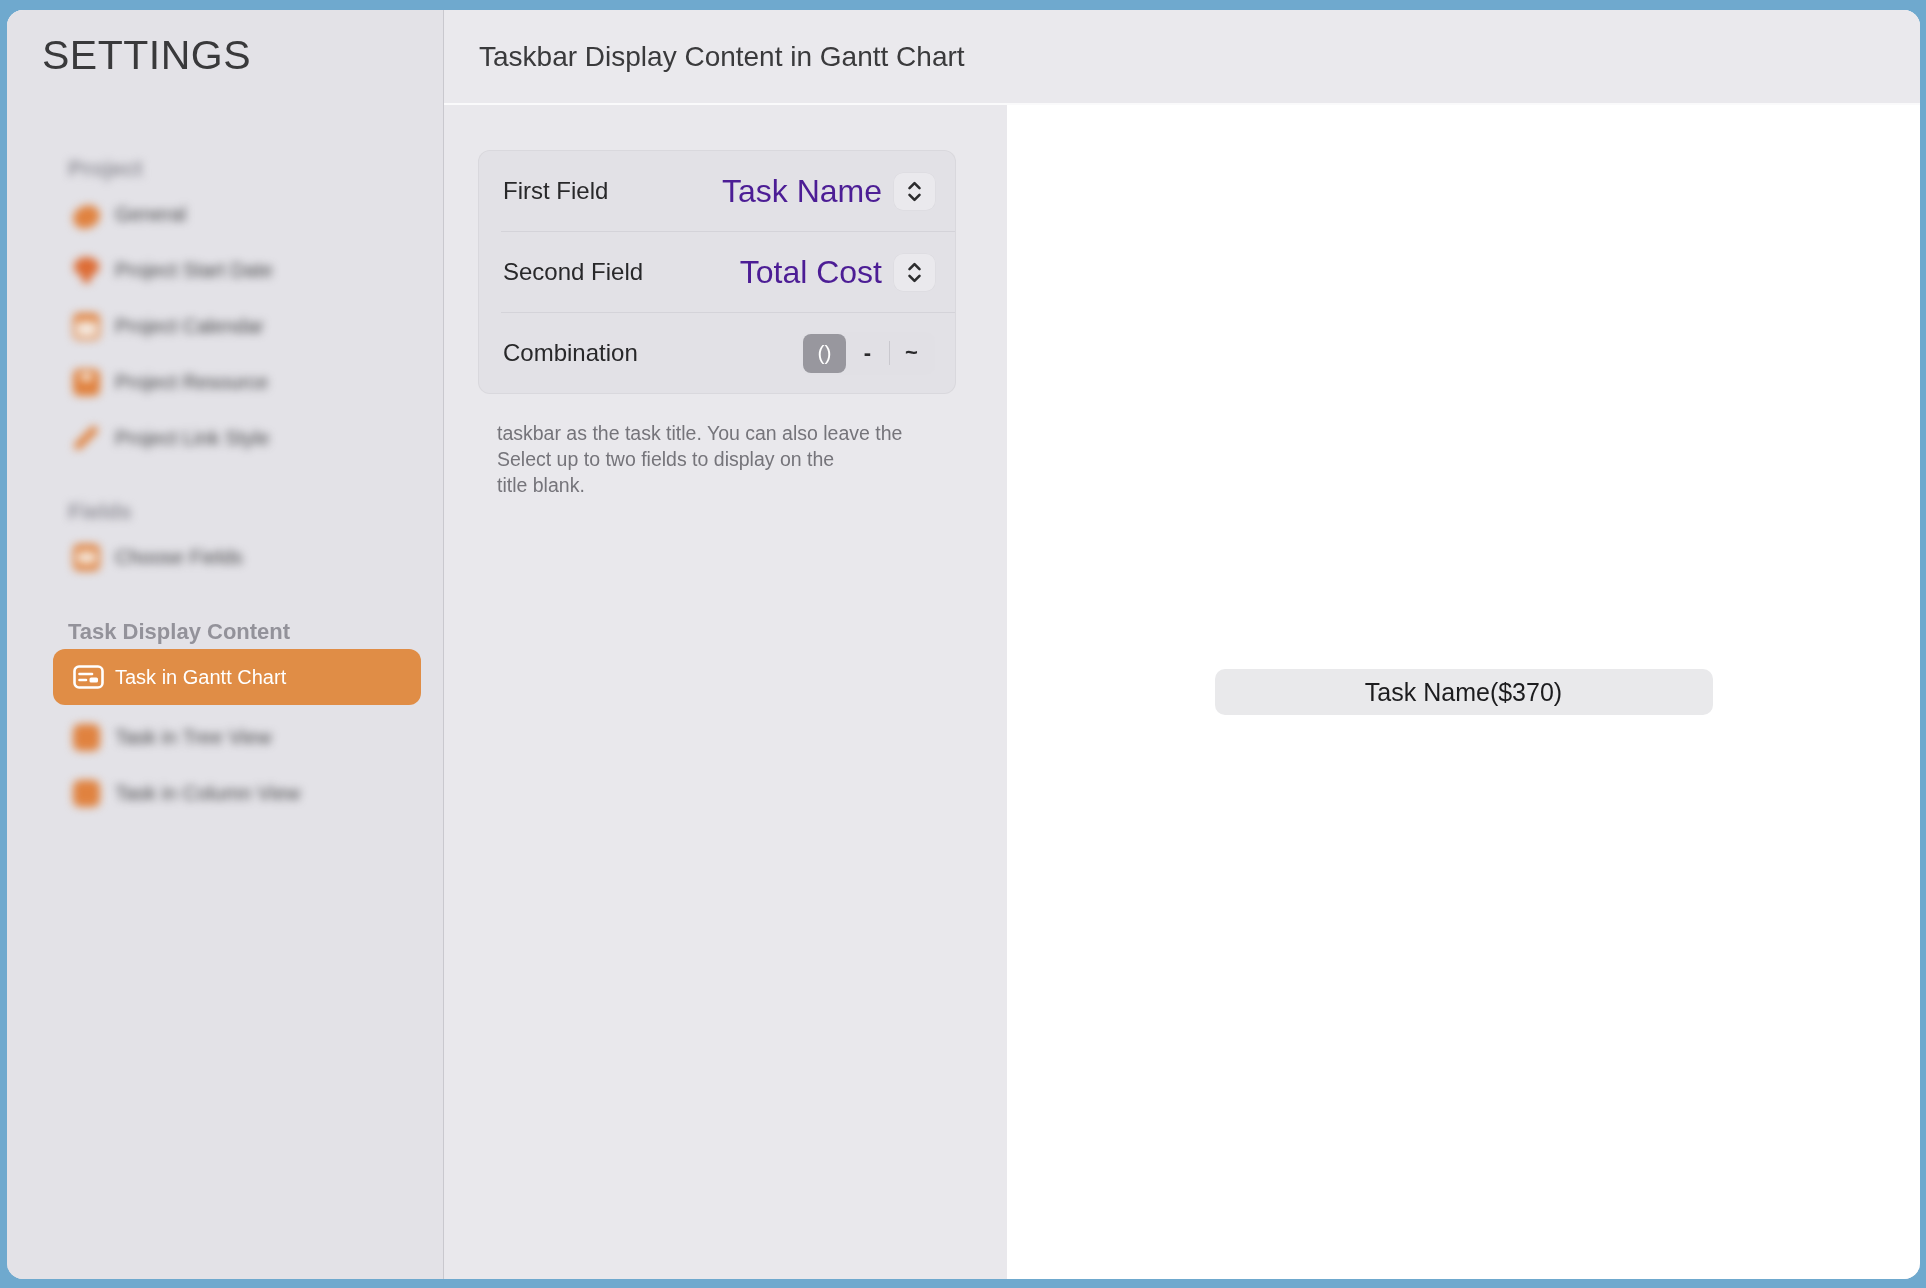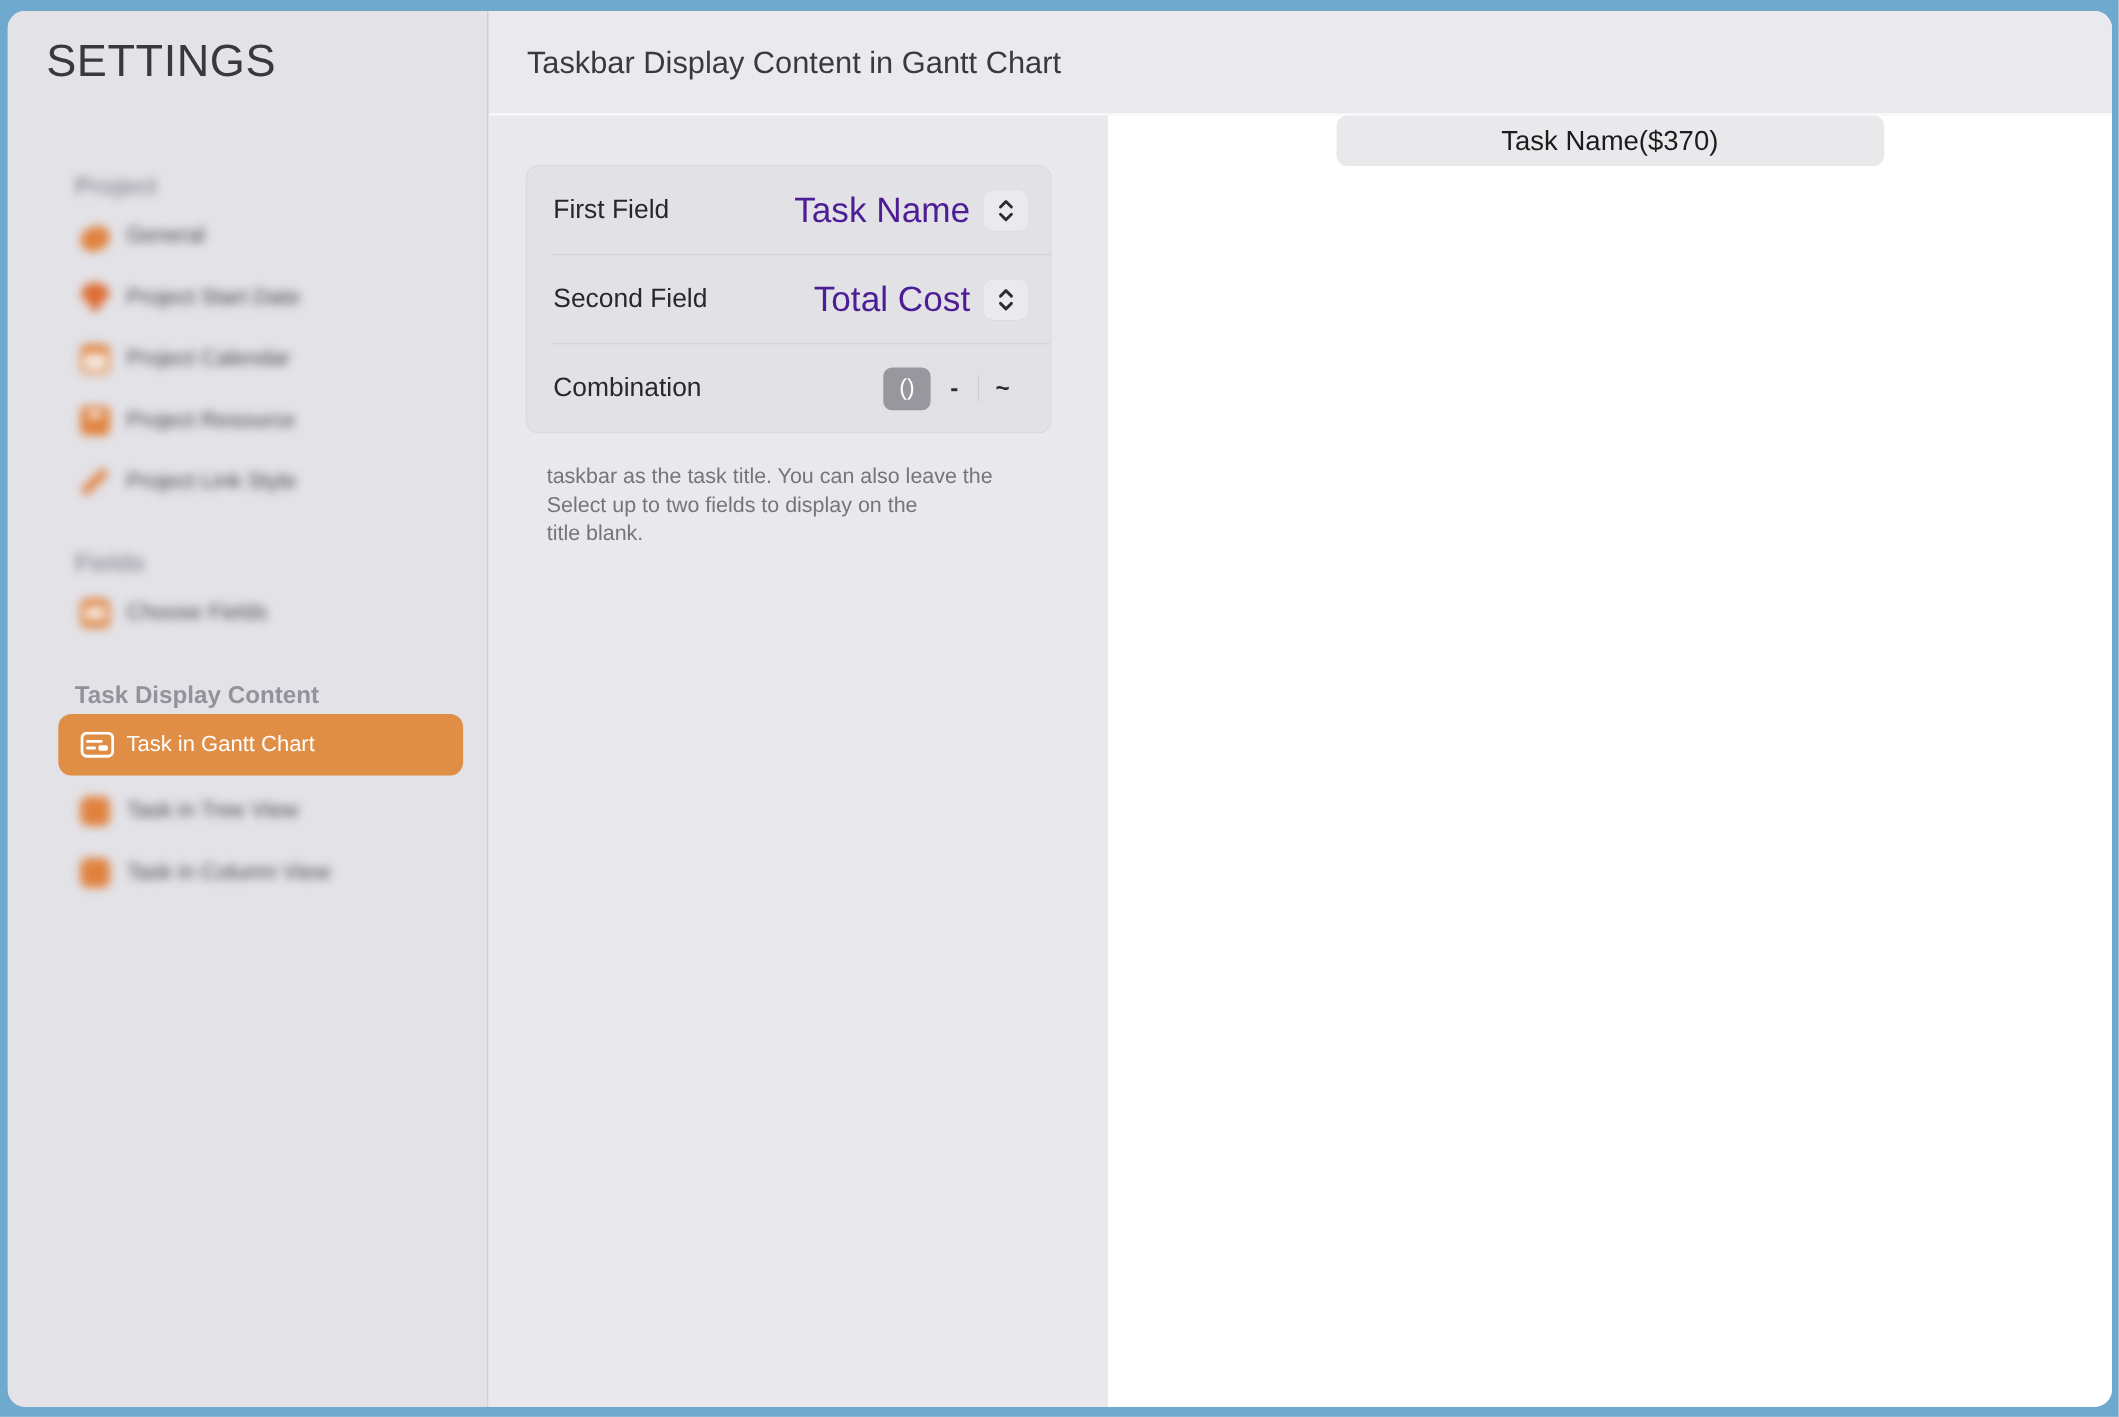--- a/index.html
+++ b/index.html
@@ -117,21 +117,21 @@
   .segment.selected { background:#98979E; color:#FFFFFF; font-weight:500; font-size:21px; }
   .seg-sep {
     width:1px; height:24px; background:#C9C8CE; flex:0 0 1px;
   }
   .description {
     position:absolute; left:53px; top:315px; width:470px;
     font-size:19.5px; line-height:26px; color:#75747A;
   }
   .preview-panel {
     flex:1; background:#FFFFFF;
-    display:flex; align-items:flex-start; justify-content:center;
+    display:flex; align-items:center; justify-content:center;
   }
   .taskbar-preview {
     width:498px; height:46px; background:#E9E9EB; border-radius:10px;
     display:flex; align-items:center; justify-content:center;
     font-size:25px; color:#1C1C1E;
   }
 </style>
 </head>
 <body>
 

